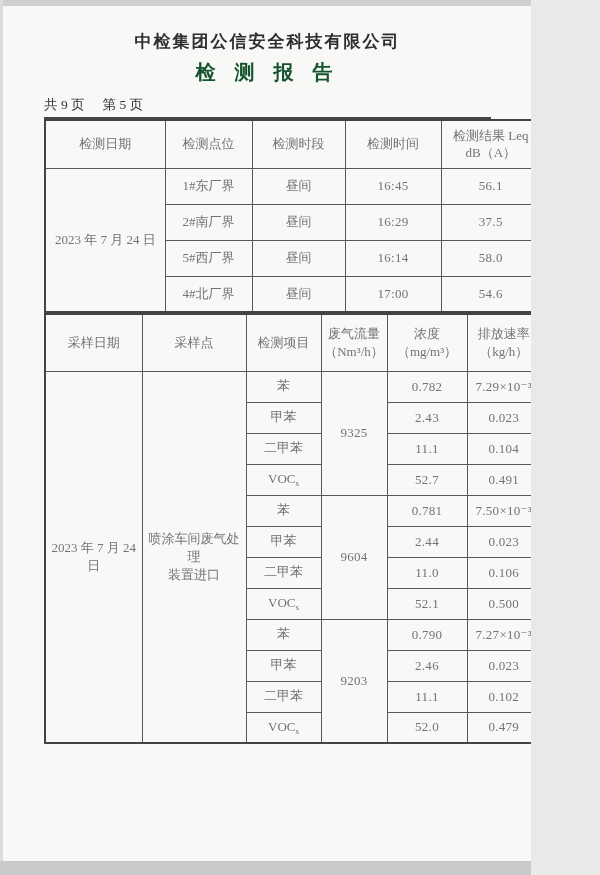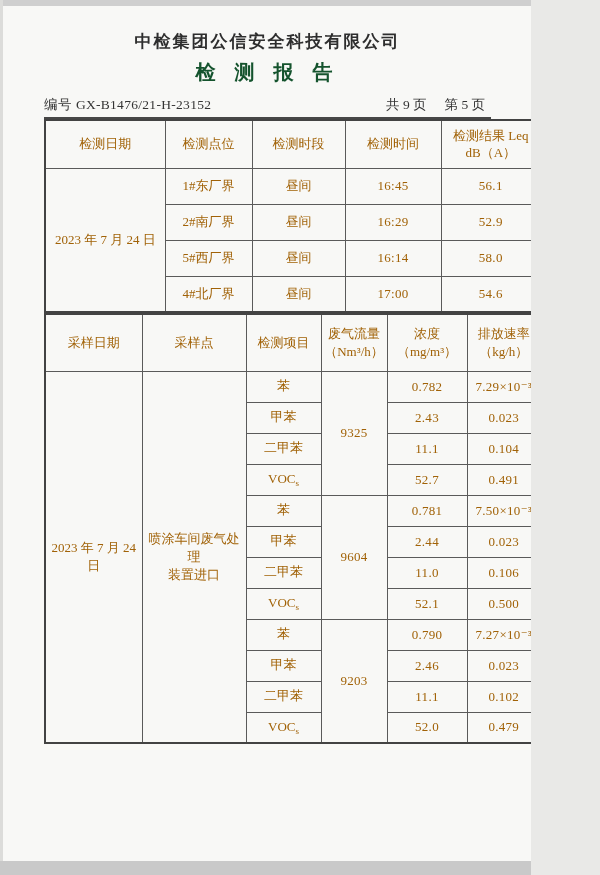--- a/index.html
+++ b/index.html
@@ -70,21 +70,21 @@
     margin-top: 11px;
     margin-bottom: 9px;
     letter-spacing: 1px;
   }
   table {
     border-collapse: collapse;
     table-layout: fixed;
     margin: 0 auto;
     width: 496px;
     font-size: 13px;
-    color: #a16207;
+    color: #737373;
   }
   table, th, td { border: 1px solid #5a5a5a; }
   table { border: 2px solid #434343; }
   th, td {
     text-align: center;
     vertical-align: middle;
     font-weight: normal;
     padding: 1px 2px;
     line-height: 1.35;
   }
@@ -106,24 +106,20 @@
   <div class="scan-edge-top"></div>
   <div class="scan-edge-left"></div>
   <div class="scan-edge-bottom"></div>
 
   <div class="content">
 
     <div class="company-name">中检集团公信安全科技有限公司</div>
     <div class="report-title">检 测 报 告</div>
 
     <div class="meta-row">
-      <div class="meta-left">
-        <span>编号</span>
-        <span class="num">GX-B1476/21-H-23152</span>
-      </div>
       <div class="meta-right">
         <span>共 9 页</span>
         <span>第 5 页</span>
       </div>
     </div>
 
 
     <table class="noise-table">
       <colgroup>
         <col style="width:120px">
@@ -147,21 +143,21 @@
           <td rowspan="4">2023 年 7 月 24 日</td>
           <td>1#东厂界</td>
           <td>昼间</td>
           <td class="num">16:45</td>
           <td class="num">56.1</td>
         </tr>
         <tr>
           <td>2#南厂界</td>
           <td>昼间</td>
           <td class="num">16:29</td>
-          <td class="num">52.9</td>
+          <td class="num">37.5</td>
         </tr>
         <tr>
           <td>5#西厂界</td>
           <td>昼间</td>
           <td class="num">16:14</td>
           <td class="num">58.0</td>
         </tr>
         <tr>
           <td>4#北厂界</td>
           <td>昼间</td>

